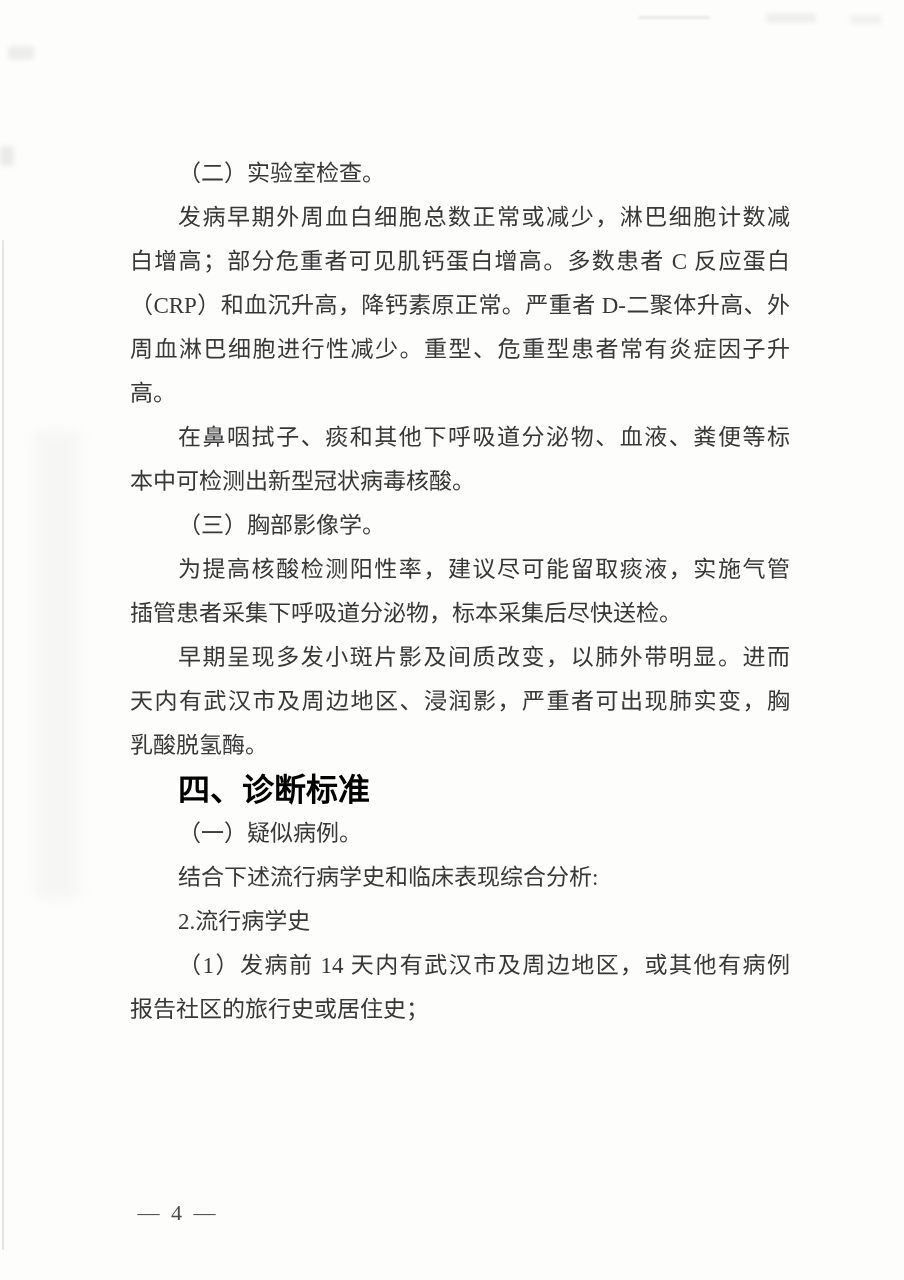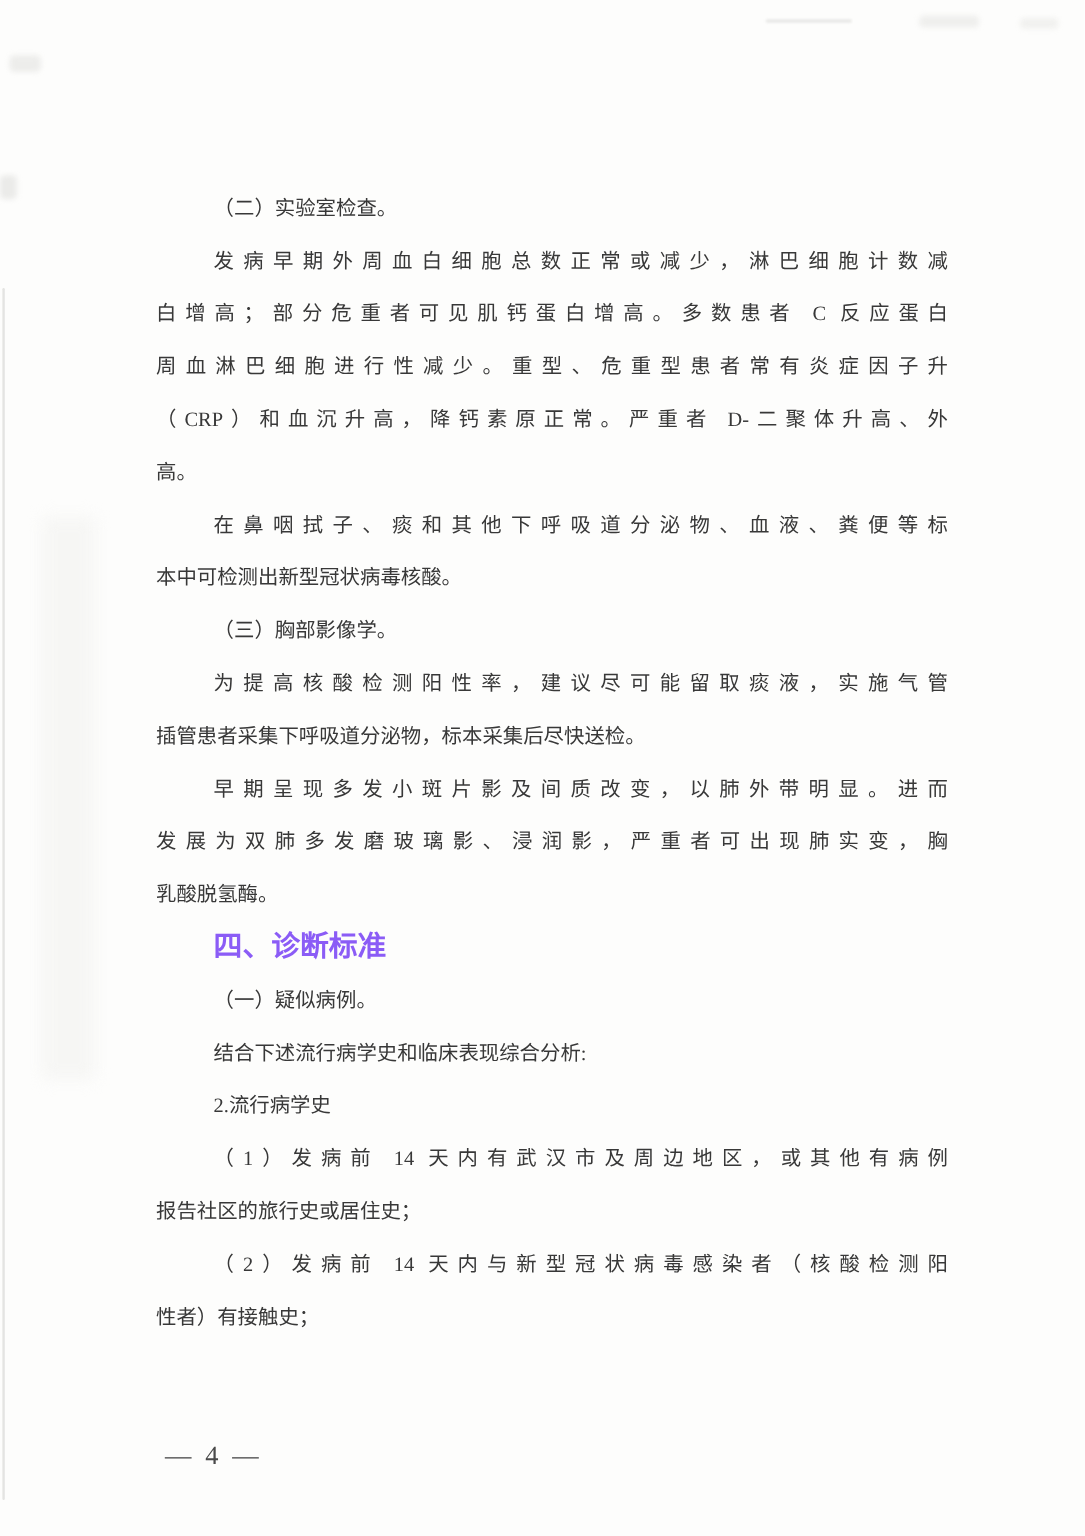--- a/index.html
+++ b/index.html
@@ -19,39 +19,39 @@
   .doc-body {
     position: absolute;
     left: 130px;
     top: 152px;
     width: 660px;
   }
   .para { margin: 0; padding: 0; }
   .line {
     height: 44px;
     line-height: 44px;
-    font-size: 17px;
+    font-size: 23px;
     color: #383838;
     white-space: nowrap;
     overflow: visible;
   }
   
   .line.fill {
     white-space: normal;
     text-align: justify;
     text-align-last: justify;
   }
   
   .line.indent { text-indent: 48px; }
   
   .para.heading .line {
     font-family: "Liberation Sans", "DejaVu Sans", sans-serif;
     font-weight: 700;
-    font-size: 24px;
-    color: #8b5cf6;
+    font-size: 32px;
+    color: #000000;
   }
   
   .footer {
     position: absolute;
     left: 126px;
     top: 1196px;
     width: 104px;
     height: 34px;
     line-height: 34px;
     text-align: center;
@@ -86,59 +86,55 @@
   <div class="artifact a-top2"></div>
   <div class="artifact a-top3"></div>
 
   <div class="doc-body" id="doc-body">
       <div class="para body">
         <div class="line indent">（二）实验室检查。</div>
       </div>
       <div class="para body">
         <div class="line indent fill">发病早期外周血白细胞总数正常或减少，淋巴细胞计数减</div>
         <div class="line fill">白增高；部分危重者可见肌钙蛋白增高。多数患者 C 反应蛋白</div>
+        <div class="line fill">（CRP）和血沉升高，降钙素原正常。严重者 D-二聚体升高、外</div>
         <div class="line fill">周血淋巴细胞进行性减少。重型、危重型患者常有炎症因子升</div>
-        <div class="line fill">（CRP）和血沉升高，降钙素原正常。严重者 D-二聚体升高、外</div>
         <div class="line">高。</div>
       </div>
       <div class="para body">
         <div class="line indent fill">在鼻咽拭子、痰和其他下呼吸道分泌物、血液、粪便等标</div>
         <div class="line">本中可检测出新型冠状病毒核酸。</div>
       </div>
       <div class="para body">
         <div class="line indent">（三）胸部影像学。</div>
       </div>
       <div class="para body">
         <div class="line indent fill">为提高核酸检测阳性率，建议尽可能留取痰液，实施气管</div>
         <div class="line">插管患者采集下呼吸道分泌物，标本采集后尽快送检。</div>
       </div>
       <div class="para body">
         <div class="line indent fill">早期呈现多发小斑片影及间质改变，以肺外带明显。进而</div>
-        <div class="line fill">发展为双肺多发磨玻璃影、浸润影，严重者可出现肺实变，胸</div>
+        <div class="line fill">天内有武汉市及周边地区、浸润影，严重者可出现肺实变，胸</div>
         <div class="line">乳酸脱氢酶。</div>
       </div>
       <div class="para heading">
         <div class="line indent">四、诊断标准</div>
       </div>
       <div class="para body">
         <div class="line indent">（一）疑似病例。</div>
       </div>
       <div class="para body">
         <div class="line indent">结合下述流行病学史和临床表现综合分析:</div>
       </div>
       <div class="para body">
         <div class="line indent">2.流行病学史</div>
       </div>
       <div class="para body">
         <div class="line indent fill">（1）发病前 14 天内有武汉市及周边地区，或其他有病例</div>
         <div class="line">报告社区的旅行史或居住史；</div>
       </div>
-      <div class="para body">
-        <div class="line indent fill">（2）发病前 14 天内与新型冠状病毒感染者（核酸检测阳</div>
-        <div class="line">性者）有接触史；</div>
-      </div>
     </div>
 
   <div class="footer">
     <span>— 4 —</span>
   </div>
 
 </div>
 
 </body></html>

